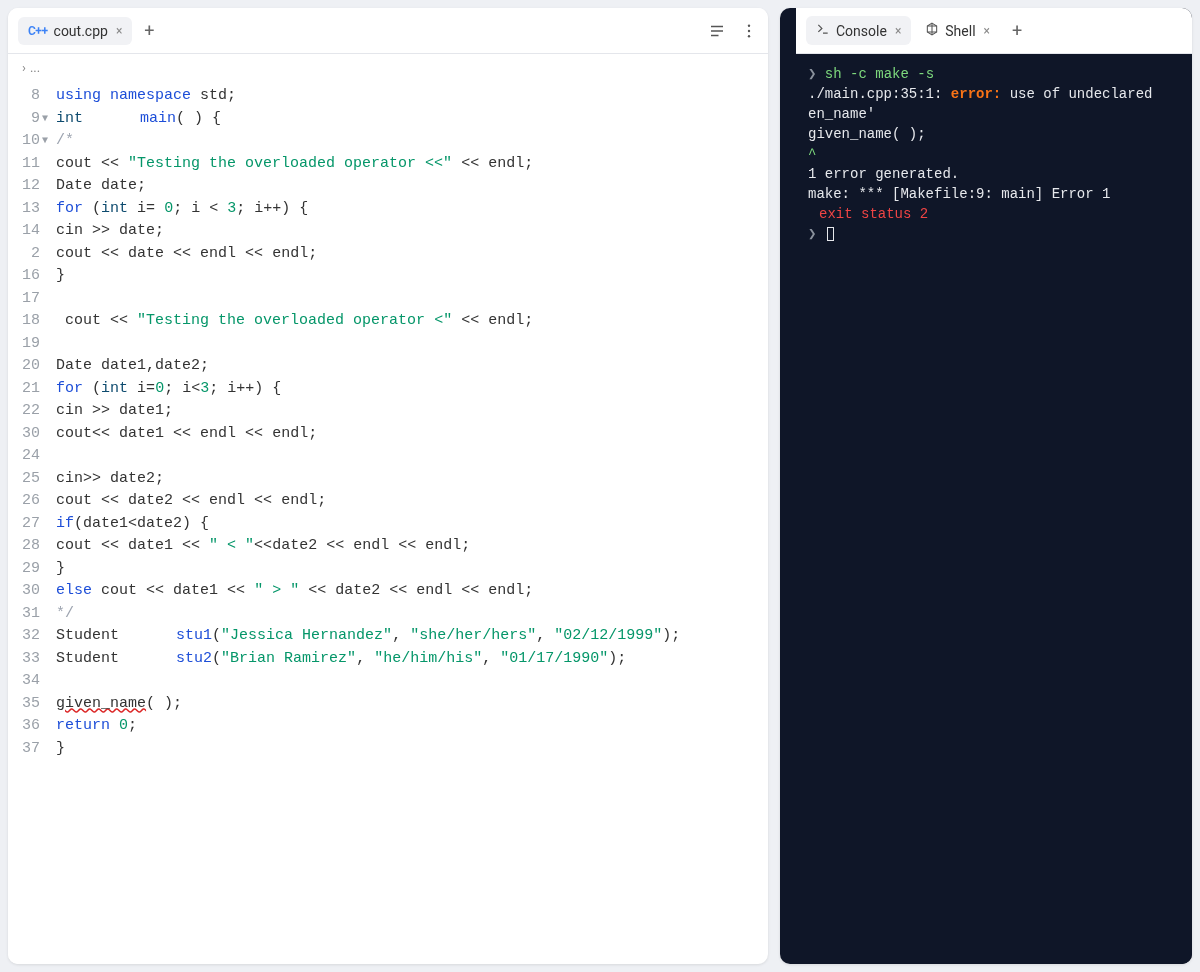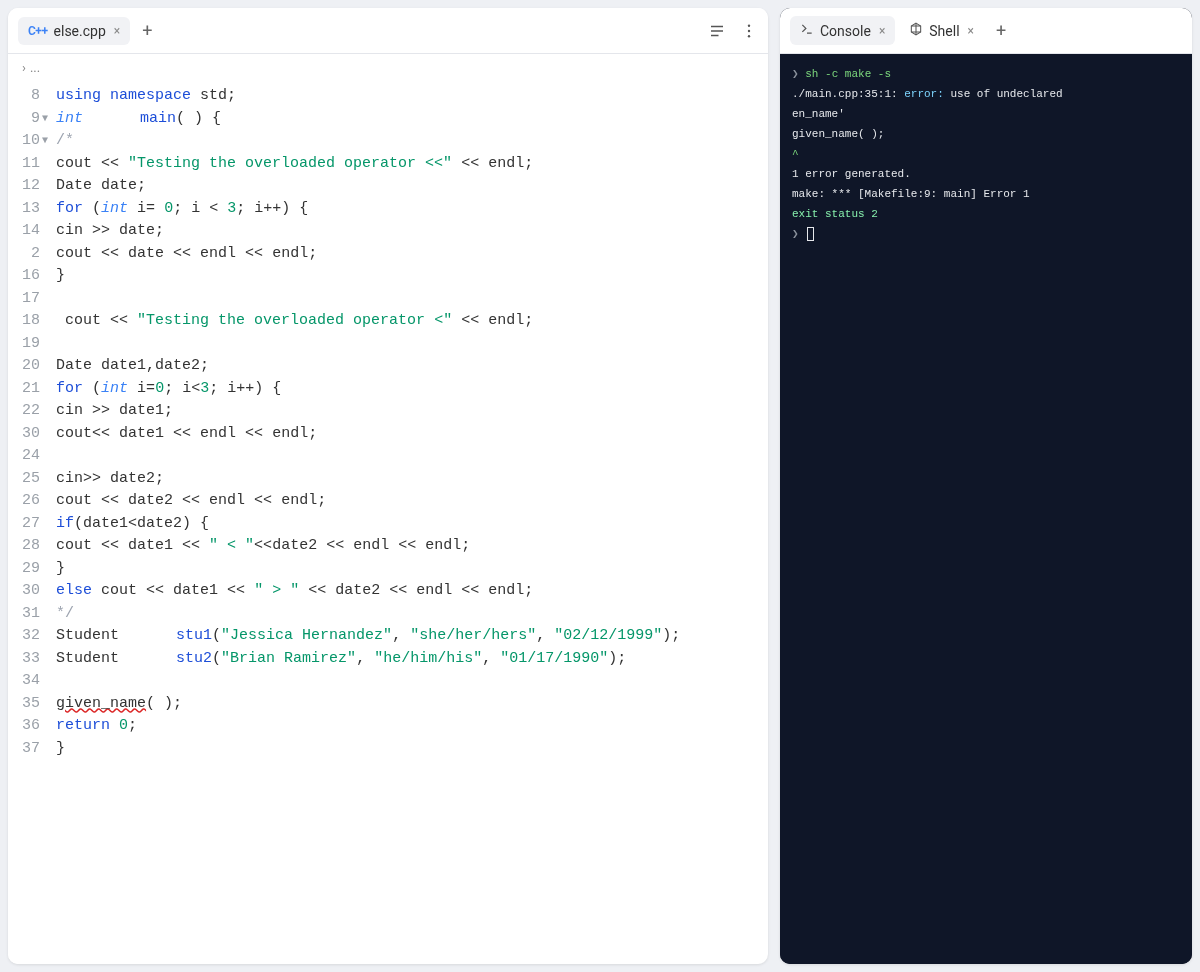--- a/index.html
+++ b/index.html
@@ -25,20 +25,21 @@
   overflow: hidden;
 }
 .editor-panel {
   flex: 0 0 760px;
   margin: 8px 0 8px 8px;
 }
 .console-panel {
   flex: 1;
   margin: 8px 8px 8px 0;
   background: #0f1628;
+  padding-left: 16px;
 }
 .tab-bar {
   display: flex;
   align-items: center;
   padding: 8px 10px;
   border-bottom: 1px solid #e4e6eb;
   background: #fff;
   gap: 4px;
 }
 .console-panel .tab-bar {
@@ -119,45 +120,45 @@
 .code-area {
   flex: 1;
   padding: 4px 0;
   white-space: pre;
   color: #333;
 }
 .code-line { height: 22.5px; }
 
 
 .kw { color: #1d4ed8; }
-.ty { color: #3b82f6; font-style: italic; }
+.ty { color: #0c4a6e; }
 .fn { color: #1d4ed8; padding-left: 48px; }
 .str { color: #059669; }
 .num { color: #059669; }
 .cm { color: #9ca3af; }
 .id { color: #333; }
 .wavy { text-decoration: underline wavy #dc2626; }
 
 
 .console-body {
   flex: 1;
   padding: 10px 12px;
   font-family: "SFMono-Regular", Consolas, "Liberation Mono", Menlo, monospace;
-  font-size: 11px;
+  font-size: 14px;
   line-height: 20px;
   color: #e6e8ec;
   white-space: pre-wrap;
   word-break: break-word;
   background: #0f1628;
 }
 .prompt-ch { color: #8a919c; }
 .c-green { color: #7dd87d; }
-.c-red { color: #7dd3fc; font-weight: 400; }
+.c-red { color: #f97316; font-weight: 700; }
 .c-white { color: #e6e8ec; }
-.c-ylw { color: #86efac; }
+.c-ylw { color: #ef4444; margin-left: 11px; }
 .caret { color: #7dd87d; }
 .cursor-block {
   display: inline-block;
   width: 7px;
   height: 14px;
   border: 1px solid #e6e8ec;
   vertical-align: middle;
   margin-left: 2px;
 }
 .console-icon { color:#555; }
@@ -165,21 +166,21 @@
 </style>
 </head>
 <body>
 
 <div class="workspace">
 
   <div class="panel editor-panel">
     <div class="tab-bar">
       <div class="tab active">
         <span class="cpp-icon">C++</span>
-        <span>else.cpp</span>
+        <span>cout.cpp</span>
         <span class="close-x">×</span>
       </div>
       <div class="tab-add">+</div>
       <div class="tab-bar-right">
         <span class="icon-btn">
           <svg width="18" height="18" viewBox="0 0 24 24" fill="none" stroke="currentColor" stroke-width="2">
               <line x1="4" y1="6" x2="20" y2="6"></line>
               <line x1="4" y1="12" x2="20" y2="12"></line>
               <line x1="4" y1="18" x2="14" y2="18"></line>
             </svg>

